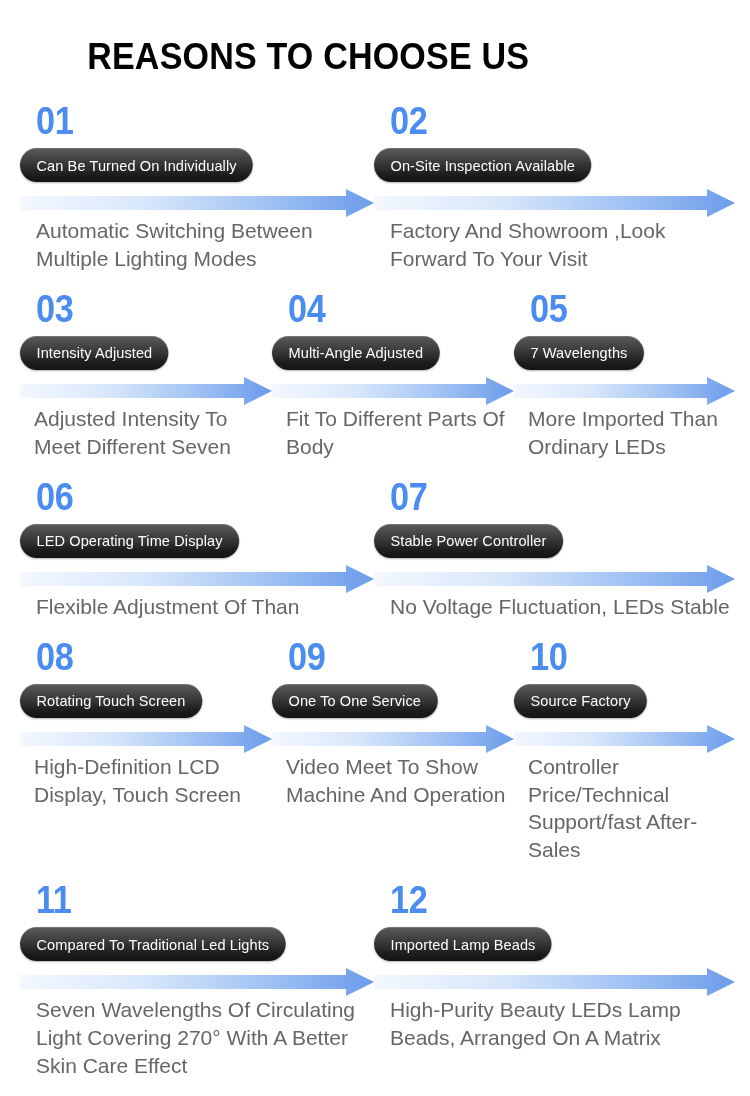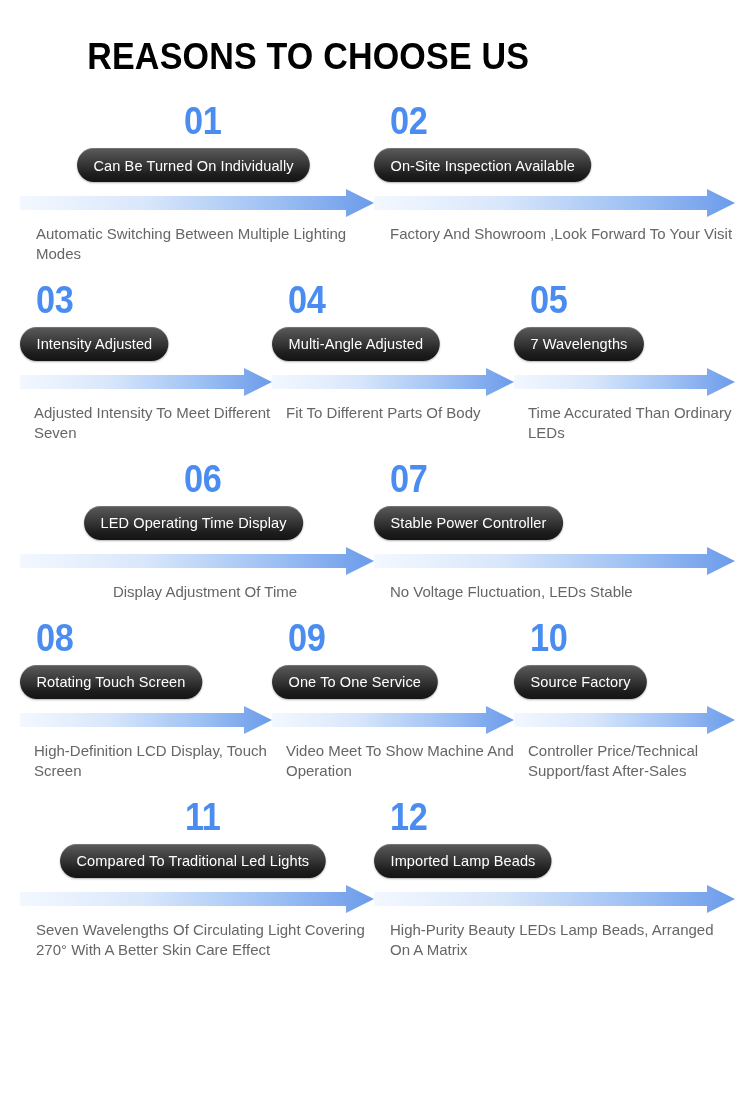--- a/index.html
+++ b/index.html
@@ -54,21 +54,21 @@
     margin-bottom: 16px;
   }
   .row:last-child { margin-bottom: 0; }
 
   .col {
     position: relative;
     display: flex;
     flex-direction: column;
   }
   
-  .row.cols-2 > .col:nth-child(1) { width: 354px; align-items: center; }
+  .row.cols-2 > .col:nth-child(1) { width: 354px; }
   .row.cols-2 > .col:nth-child(2) { width: 361px; }
   
   .row.cols-3 > .col:nth-child(1) { width: 252px; }
   .row.cols-3 > .col:nth-child(2) { width: 242px; }
   .row.cols-3 > .col:nth-child(3) { width: 221px; justify-content: flex-end; }
 
   
   .num {
     font-family: "Liberation Sans", "DejaVu Sans", sans-serif;
     font-size: 39px;
@@ -116,23 +116,23 @@
   
   .arrow {
     height: 28px;
     margin-top: 6px;
     position: relative;
   }
   .arrow svg { display: block; width: 100%; height: 28px; }
 
   
   .desc {
-    margin-top: 7px;
+    margin-top: 0;
     margin-left: 16px;
-    font-size: 15px;
+    font-size: 21px;
     line-height: 1.33;
     color: #666666;
     max-width: 96%;
     white-space: pre-line;
   }
   .row.cols-3 .desc { margin-left: 14px; }
 </style>
 </head>
 <body>
 
@@ -239,21 +239,21 @@
               <linearGradient id="g-2-2" x1="0" y1="0" x2="1" y2="0">
                 <stop offset="0" stop-color="#f3f8ff"></stop>
                 <stop offset="0.35" stop-color="#d9e7fb"></stop>
                 <stop offset="0.72" stop-color="#9dc0f3"></stop>
                 <stop offset="1" stop-color="#6b9bea"></stop>
               </linearGradient>
             </defs>
             <path d="M0,7 L193,7 L193,0 L221,14 L193,28 L193,21 L0,21 Z" fill="url(#g-2-2)"></path>
           </svg>
         </div>
-        <div class="desc">Time Accurated Than Ordinary LEDs</div>
+        <div class="desc">More Imported Than Ordinary LEDs</div>
       </div>
     </div>
 
     <div class="row cols-2">
       <div class="col">
         <div class="num">06</div>
         <div class="pill-row">
           <span class="pill">LED Operating Time Display</span>
         </div>
         <div class="arrow">
@@ -262,21 +262,21 @@
               <linearGradient id="g-3-0" x1="0" y1="0" x2="1" y2="0">
                 <stop offset="0" stop-color="#f3f8ff"></stop>
                 <stop offset="0.35" stop-color="#d9e7fb"></stop>
                 <stop offset="0.72" stop-color="#9dc0f3"></stop>
                 <stop offset="1" stop-color="#6b9bea"></stop>
               </linearGradient>
             </defs>
             <path d="M0,7 L326,7 L326,0 L354,14 L326,28 L326,21 L0,21 Z" fill="url(#g-3-0)"></path>
           </svg>
         </div>
-        <div class="desc">Display Adjustment Of Time</div>
+        <div class="desc">Flexible Adjustment Of Than</div>
       </div>
       <div class="col">
         <div class="num">07</div>
         <div class="pill-row">
           <span class="pill">Stable Power Controller</span>
         </div>
         <div class="arrow">
           <svg viewBox="0 0 361 28" preserveAspectRatio="none" aria-hidden="true">
             <defs>
               <linearGradient id="g-3-1" x1="0" y1="0" x2="1" y2="0">

